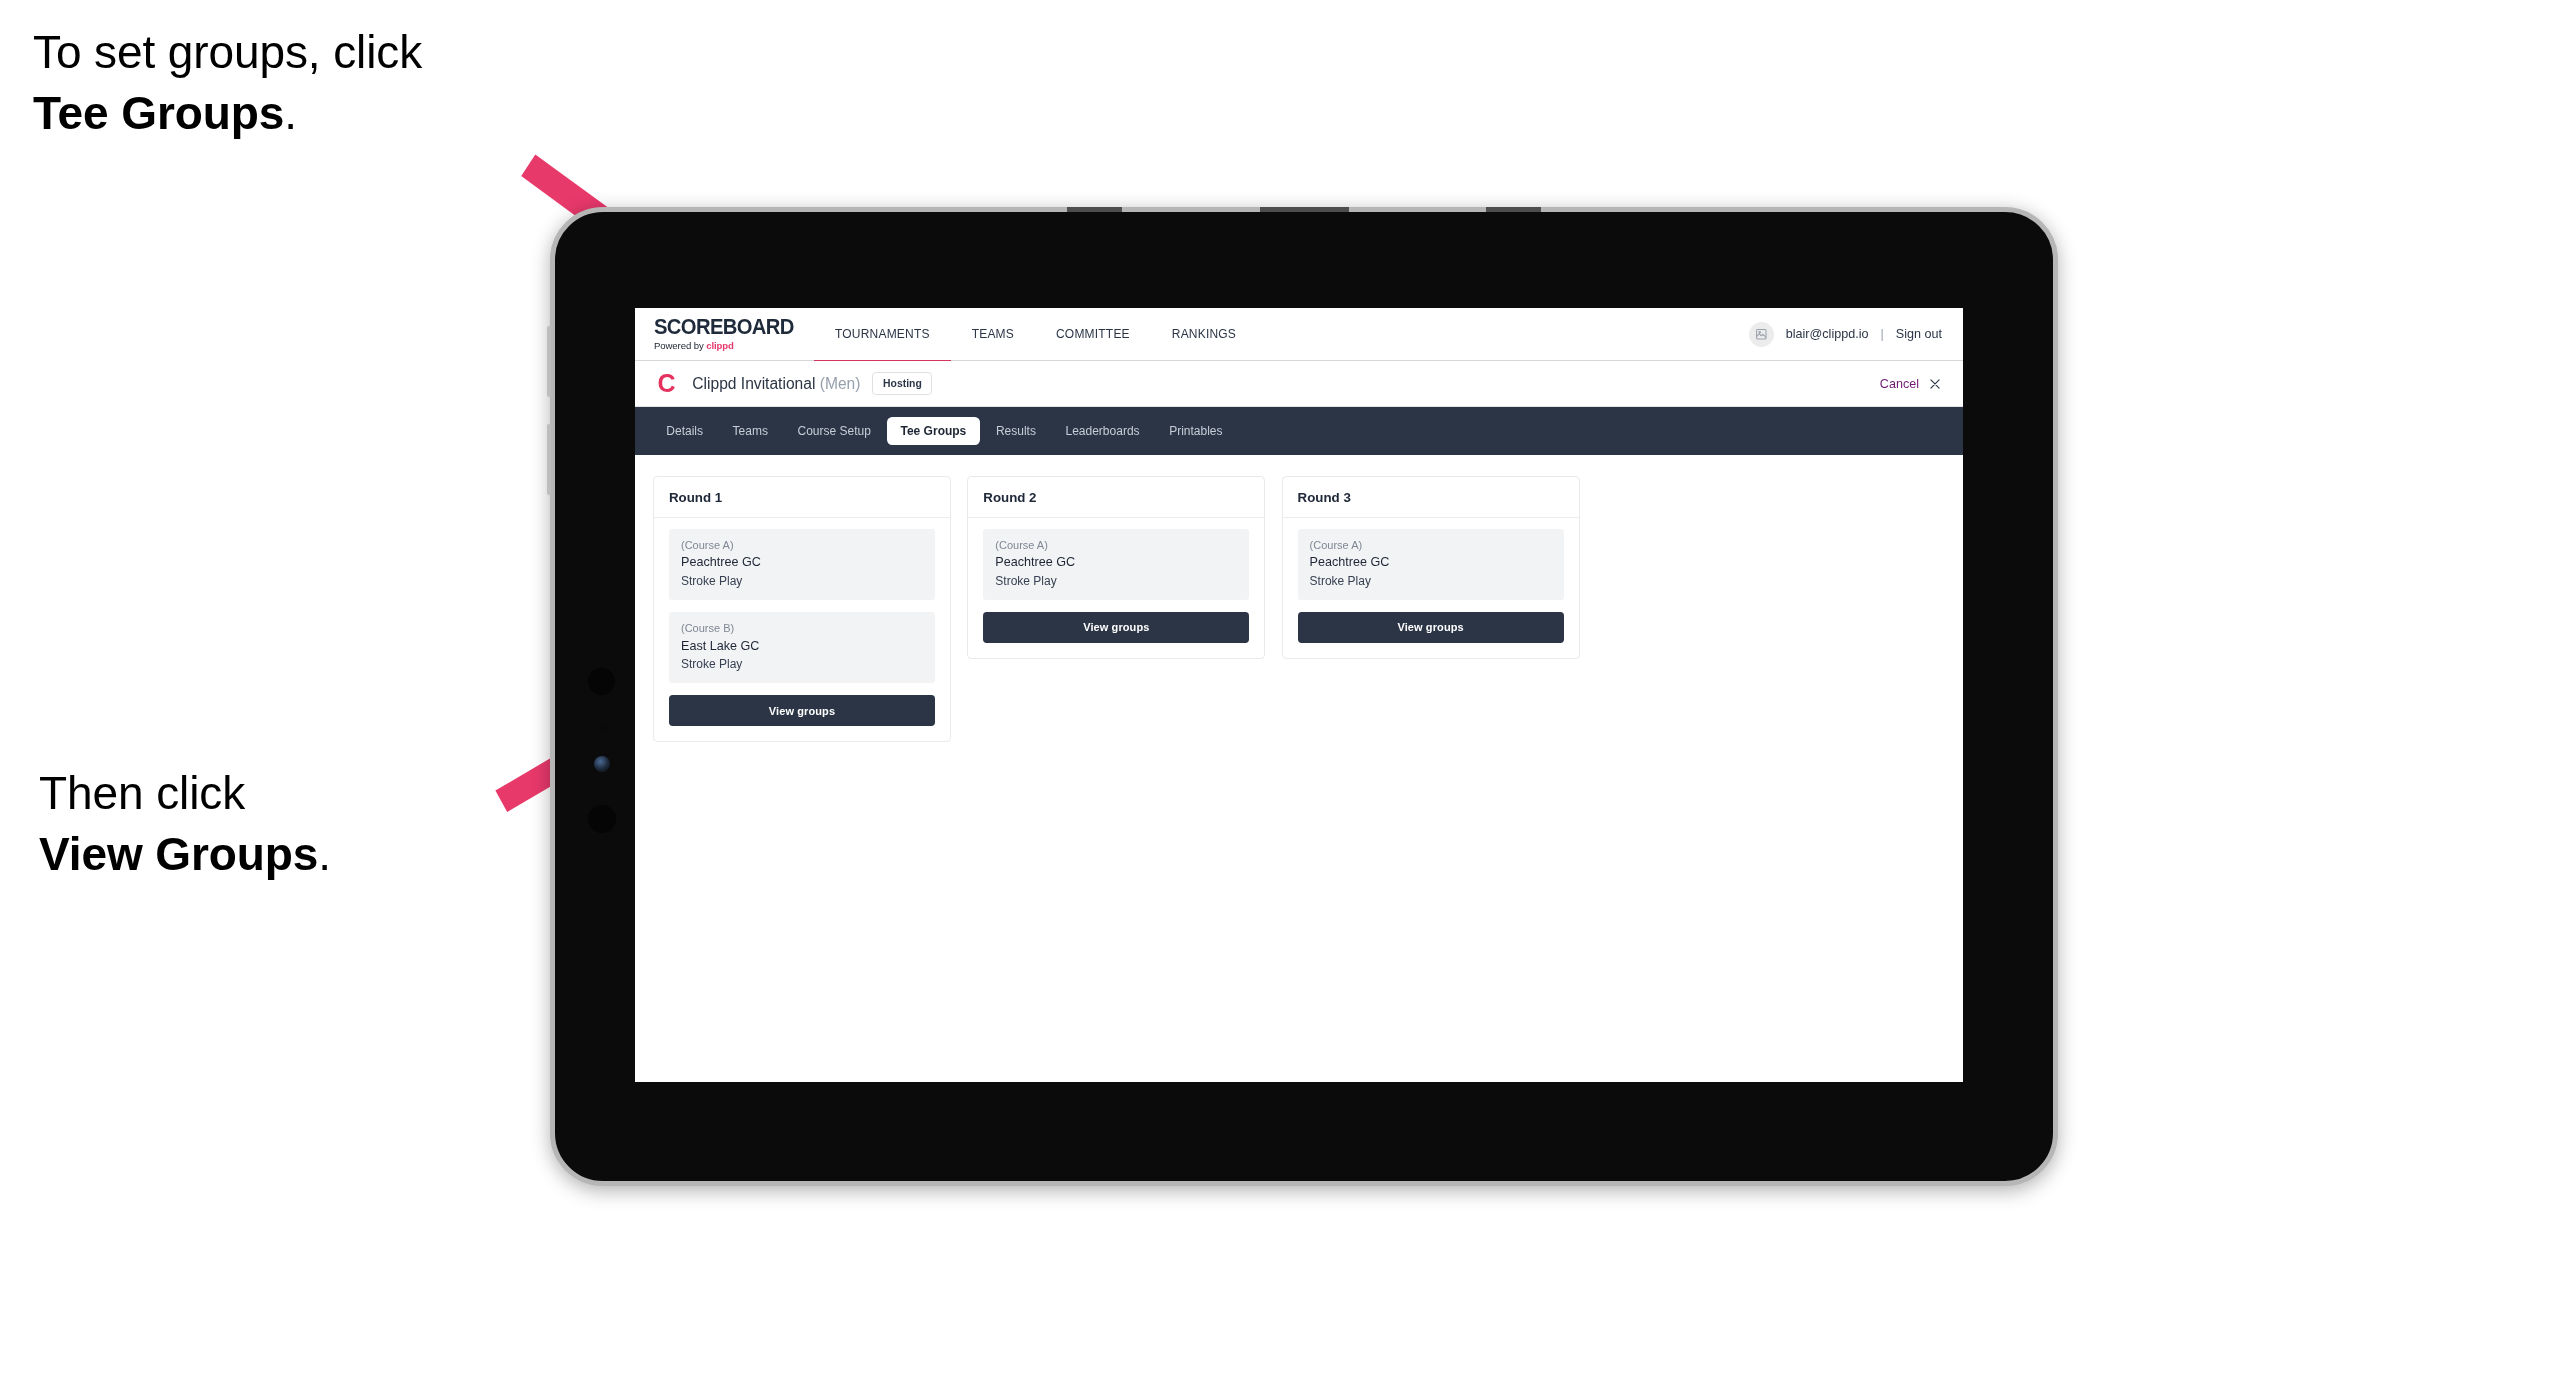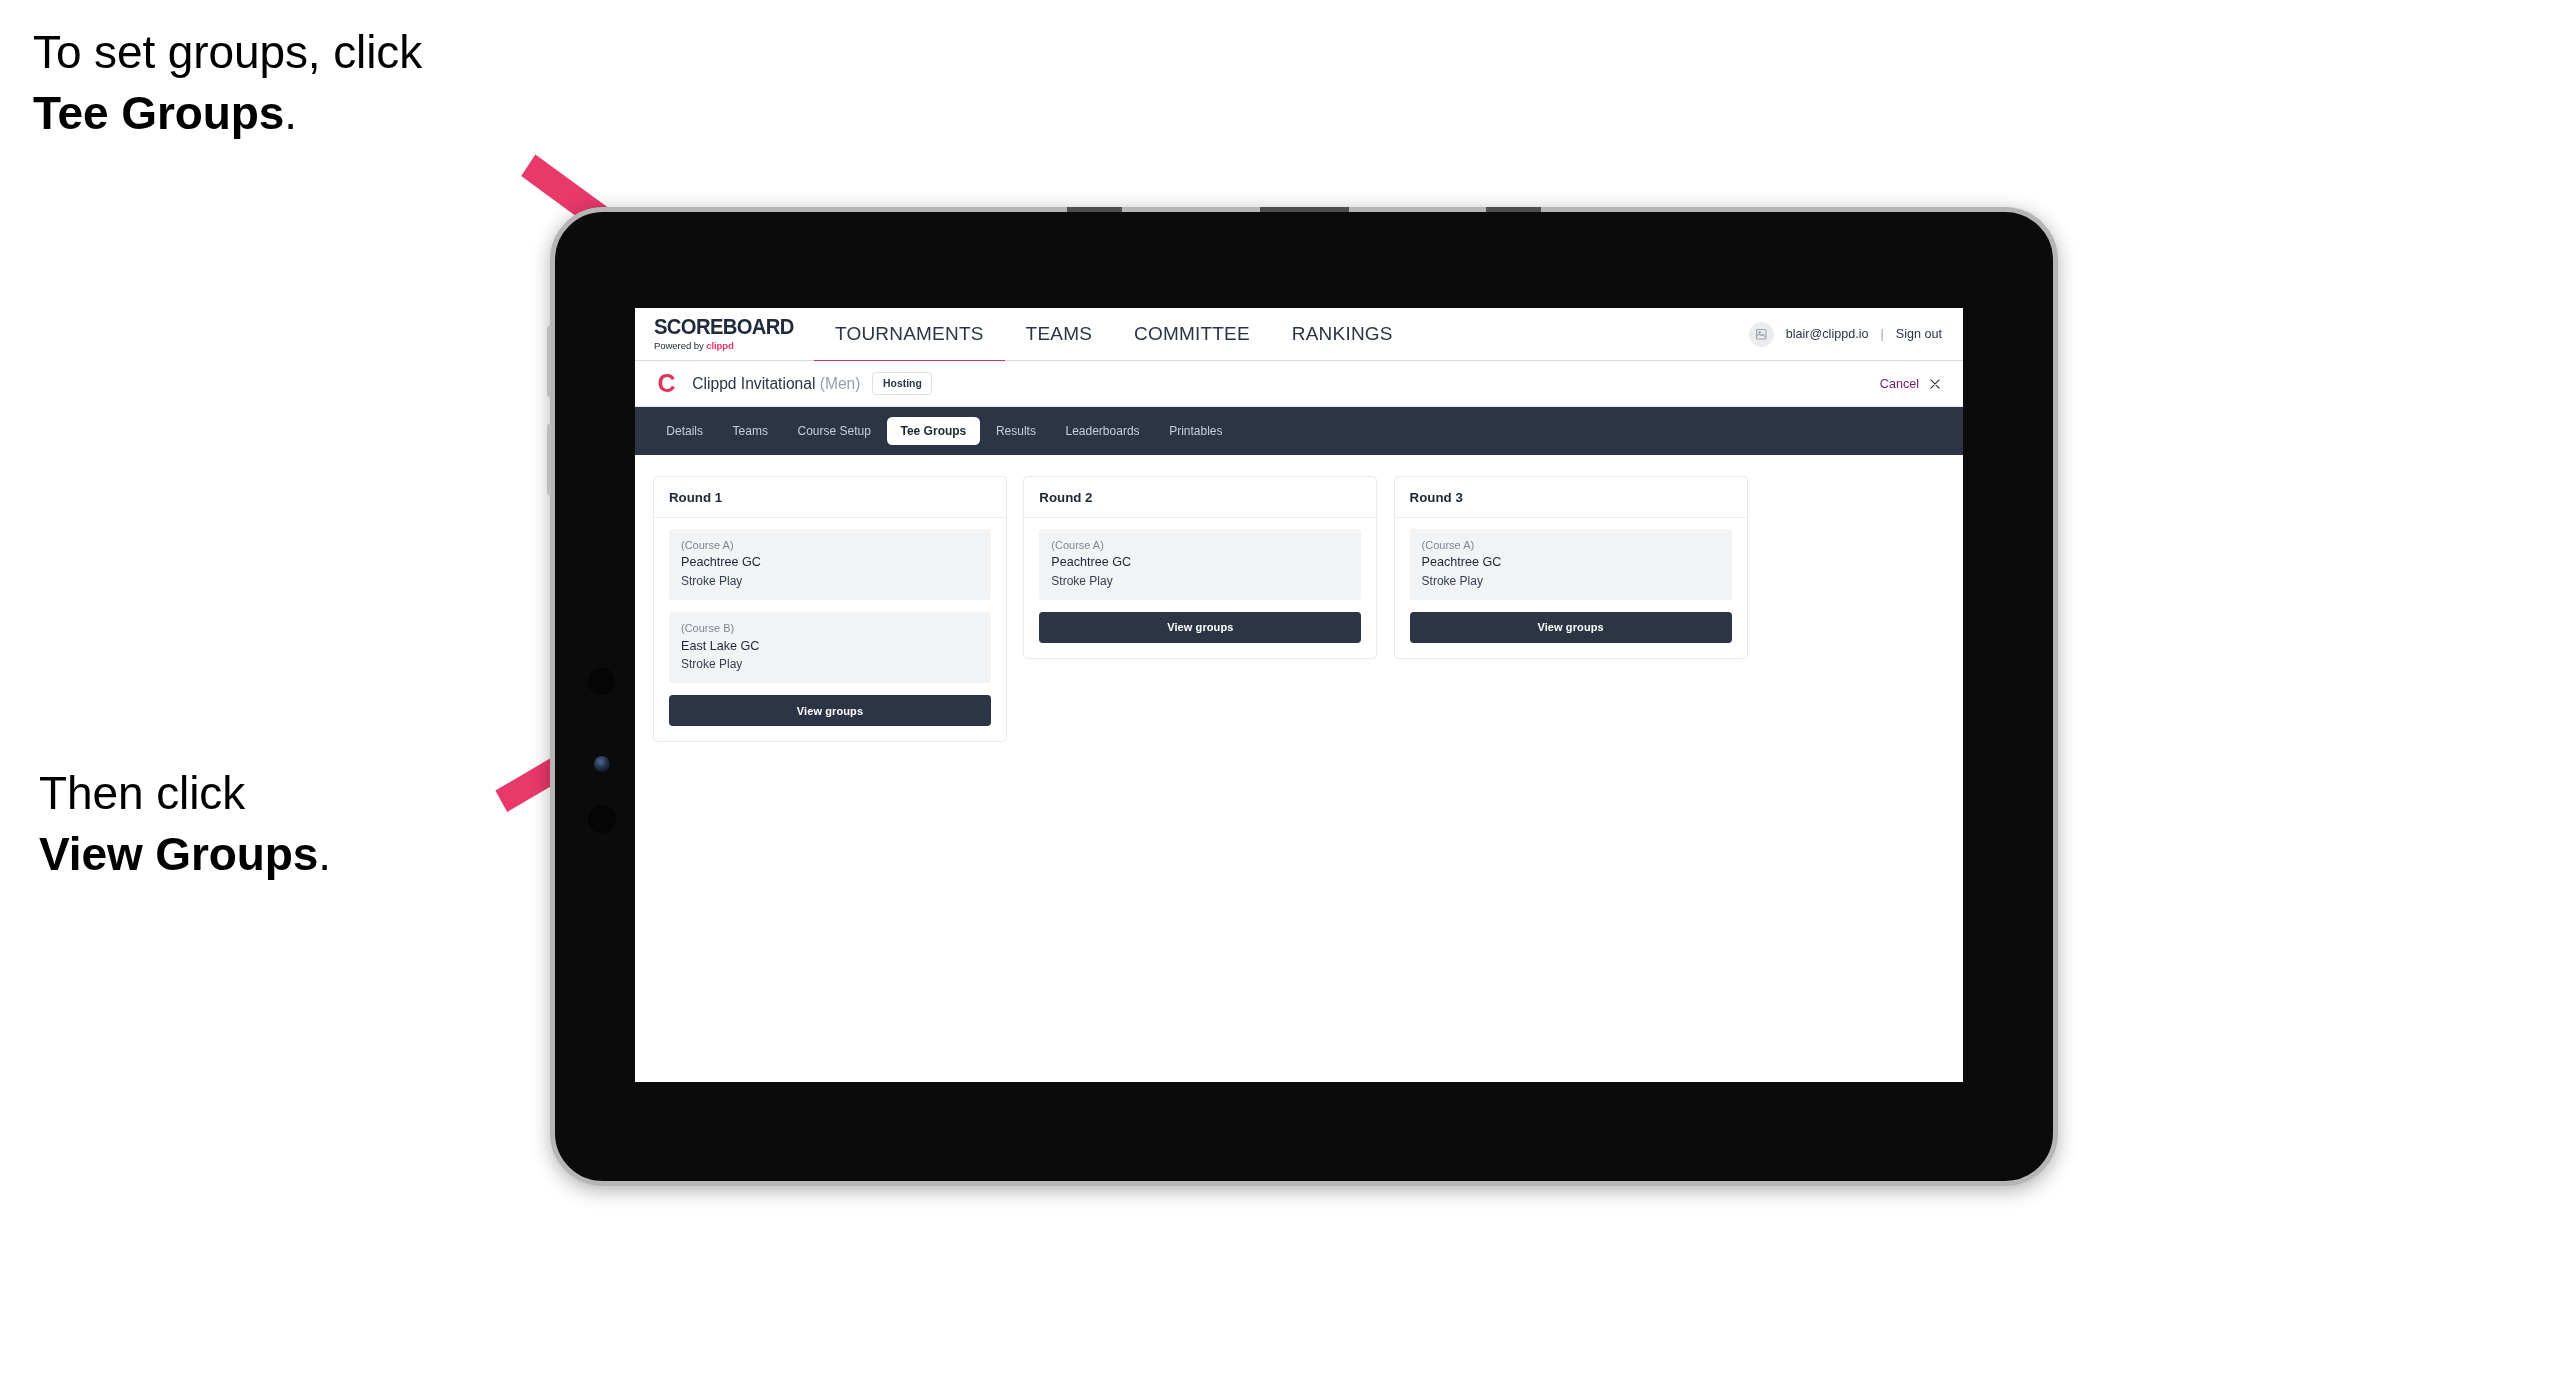--- a/index.html
+++ b/index.html
@@ -127,21 +127,21 @@
     color: #222a36;
     margin-top: 2.2px;
     letter-spacing: -0.1px;
   }
   .brand-sub b { color: #e8396b; font-weight: 700; }
 
   #mainnav { display: flex; align-items: stretch; height: 53px; margin-left: 30px; }
   .navitem {
     display: flex; align-items: center;
     padding: 0 21px;
-    font-size: 19px;
+    font-size: 12px;
     letter-spacing: 0.2px;
     color: #2b3546;
     height: 53px;
     position: relative;
     cursor: pointer;
   }
   .navitem.active::after {
     content: "";
     position: absolute; left: 0; right: 0; bottom: -1.5px;
     height: 2.2px; background: #d4355f;
@@ -229,21 +229,21 @@
 
   
   #content {
     background: #ffffff;
     padding: 21px 18px;
     display: flex;
     gap: 16.3px;
     align-items: flex-start;
   }
   .round-card {
-    width: 354px;
+    width: 298px;
     background: #ffffff;
     border: 0.7px solid #e9e9e9;
     border-radius: 4.4px;
     overflow: hidden;
   }
   .round-head {
     padding: 12.6px 15px;
     border-bottom: 0.7px solid #ededed;
     font-size: 13.3px;
     font-weight: 700;

